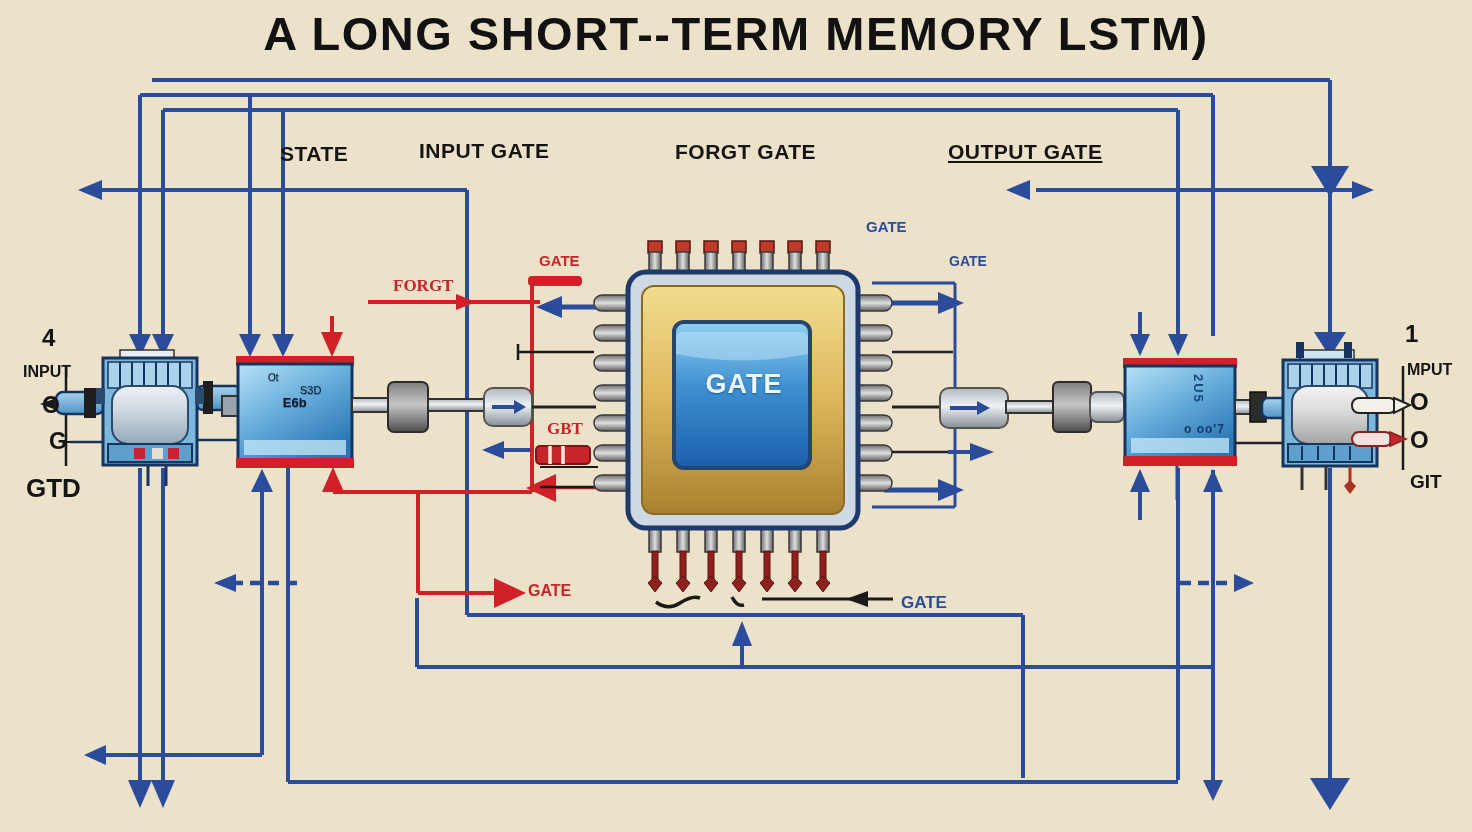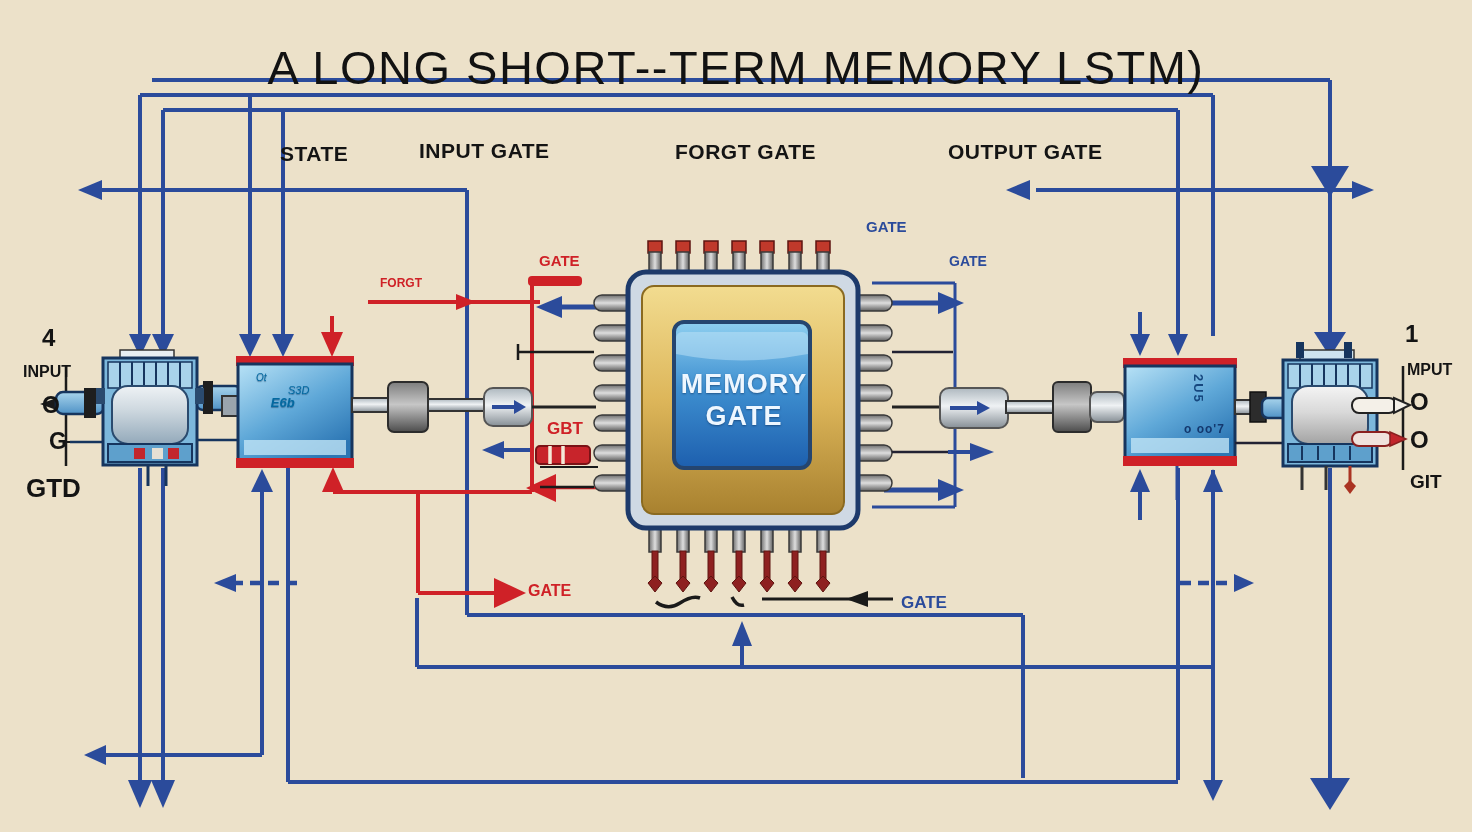--- a/index.html
+++ b/index.html
@@ -1,27 +1,27 @@
 <!DOCTYPE html>
 <html><head>
 <meta charset="utf-8">
 <style>
   html,body{margin:0;padding:0;}
   body{font-family:"Liberation Sans", sans-serif;}
   .canvas{position:relative;width:1472px;height:832px;background:#ece1c9;overflow:hidden;}
   .canvas svg{position:absolute;left:0;top:0;}
   .lbl{position:absolute;white-space:nowrap;color:#141414;}
-  .title{left:50%;top:6px;transform:translateX(-50%);font-size:47px;font-weight:400;letter-spacing:1.5px;color:#121212;margin-top:34px;}
+  .title{left:50%;top:6px;transform:translateX(-50%);font-size:47px;font-weight:700;letter-spacing:1.5px;color:#121212;}
   .sec{font-size:21px;font-weight:600;letter-spacing:.5px;}
   .blue{color:#2b4b9b;font-weight:700;}
   .red{color:#cf2127;font-weight:700;}
   .term{font-weight:700;}
   .chiptext{position:absolute;left:629px;top:368px;width:230px;text-align:center;color:#eef7ff;
             font-size:27px;font-weight:700;line-height:1.2;letter-spacing:1px;text-shadow:0 1px 2px rgba(10,40,80,.5);}
-  .boxtext{position:absolute;left:256px;top:372px;color:#0369a1;line-height:1.15;text-shadow:0 1px 1px rgba(20,60,100,.5);font-style:italic;}
+  .boxtext{position:absolute;left:268px;top:372px;color:#0f172a;line-height:1.15;text-shadow:0 1px 1px rgba(20,60,100,.5);}
   .boxtext .t1{font-size:10px;}
   .boxtext .t2{font-size:11px;margin-left:32px;}
   .boxtext .t3{font-size:13px;font-weight:700;text-align:center;}
   .rvert{position:absolute;left:1206px;top:374px;color:#16477e;font-size:13px;font-weight:700;
          transform:rotate(90deg);transform-origin:left top;letter-spacing:2px;}
   .rsmall{position:absolute;left:1184px;top:422px;color:#13386e;font-size:12px;font-weight:700;letter-spacing:1px;}
 </style>
 </head>
 <body>
 
@@ -323,45 +323,44 @@
     <rect x="1352" y="432" width="40" height="14" rx="7" fill="#f0e2dc" stroke="#8a2020" stroke-width="2"></rect>
     <polygon points="1390,432 1406,439 1390,446" fill="#c2262c" stroke="#8a2020" stroke-width="1.5"></polygon>
   </g>
 </svg>
 
 <div class="lbl title">A LONG SHORT--TERM MEMORY LSTM)</div>
 
 <div class="lbl sec" style="left:280px;top:142px;">STATE</div>
 <div class="lbl sec" style="left:419px;top:139px;">INPUT GATE</div>
 <div class="lbl sec" style="left:675px;top:140px;">FORGT GATE</div>
-<div class="lbl sec" style="left:948px;top:140px;">OUTPUT GATE</div>
+<div class="lbl sec" style="left:948px;top:140px;text-decoration:underline;">OUTPUT GATE</div>
 
 <div class="lbl blue" style="left:866px;top:218px;font-size:15px;">GATE</div>
 <div class="lbl blue" style="left:949px;top:253px;font-size:14px;">GATE</div>
 <div class="lbl blue" style="left:901px;top:593px;font-size:17px;">GATE</div>
 
 <div class="lbl red" style="left:539px;top:252px;font-size:15px;">GATE</div>
-<div class="lbl red" style="left:380px;top:276px;font-size:12px;">FORGT</div>
-<div class="lbl red" style="left:547px;top:419px;font-size:17px;">GBT</div>
+<div class="lbl red" style="left:393px;top:276px;font-size:17px;font-family:Liberation Serif, serif;">FORGT</div>
+<div class="lbl red" style="left:547px;top:419px;font-size:17px;font-family:Liberation Serif, serif;">GBT</div>
 <div class="lbl red" style="left:528px;top:582px;font-size:16px;">GATE</div>
 
 <div class="lbl term" style="left:42px;top:324px;font-size:24px;">4</div>
 <div class="lbl term" style="left:23px;top:363px;font-size:16px;">INPUT</div>
 <div class="lbl" style="left:42px;top:392px;font-size:23px;font-weight:600;">O</div>
 <div class="lbl" style="left:49px;top:428px;font-size:23px;font-weight:600;">G</div>
 <div class="lbl" style="left:26px;top:473px;font-size:26px;font-weight:600;">GTD</div>
 
 <div class="lbl term" style="left:1405px;top:320px;font-size:24px;">1</div>
 <div class="lbl term" style="left:1407px;top:361px;font-size:16px;">MPUT</div>
 <div class="lbl" style="left:1410px;top:388px;font-size:24px;font-weight:600;">O</div>
 <div class="lbl" style="left:1410px;top:426px;font-size:24px;font-weight:600;">O</div>
 <div class="lbl" style="left:1410px;top:471px;font-size:19px;font-weight:600;text-align:right;">GIT</div>
 
 <div class="chiptext">
-  <div>MEMORY</div>
   <div>GATE</div>
 </div>
 
 <div class="boxtext">
   <div class="t1">Ot</div>
   <div class="t2">S3D</div>
   <div class="t3">E6b</div>
 </div>
 
 <div class="rvert">2U5</div>

